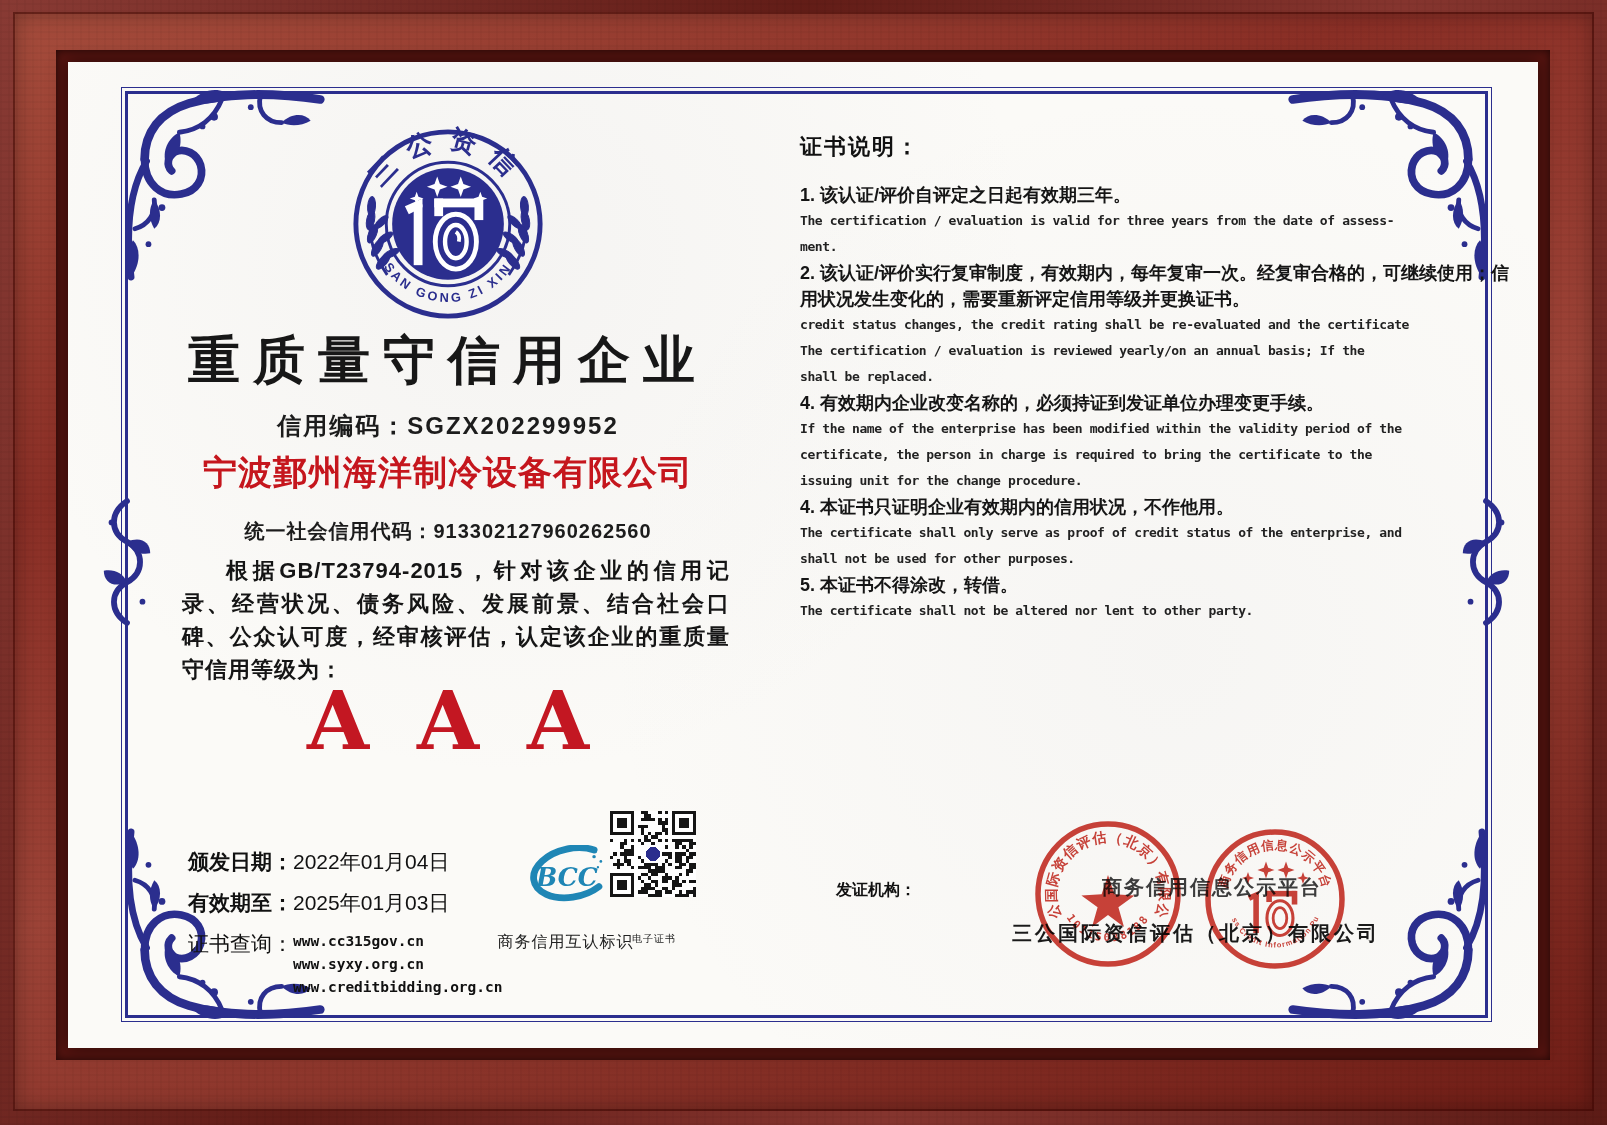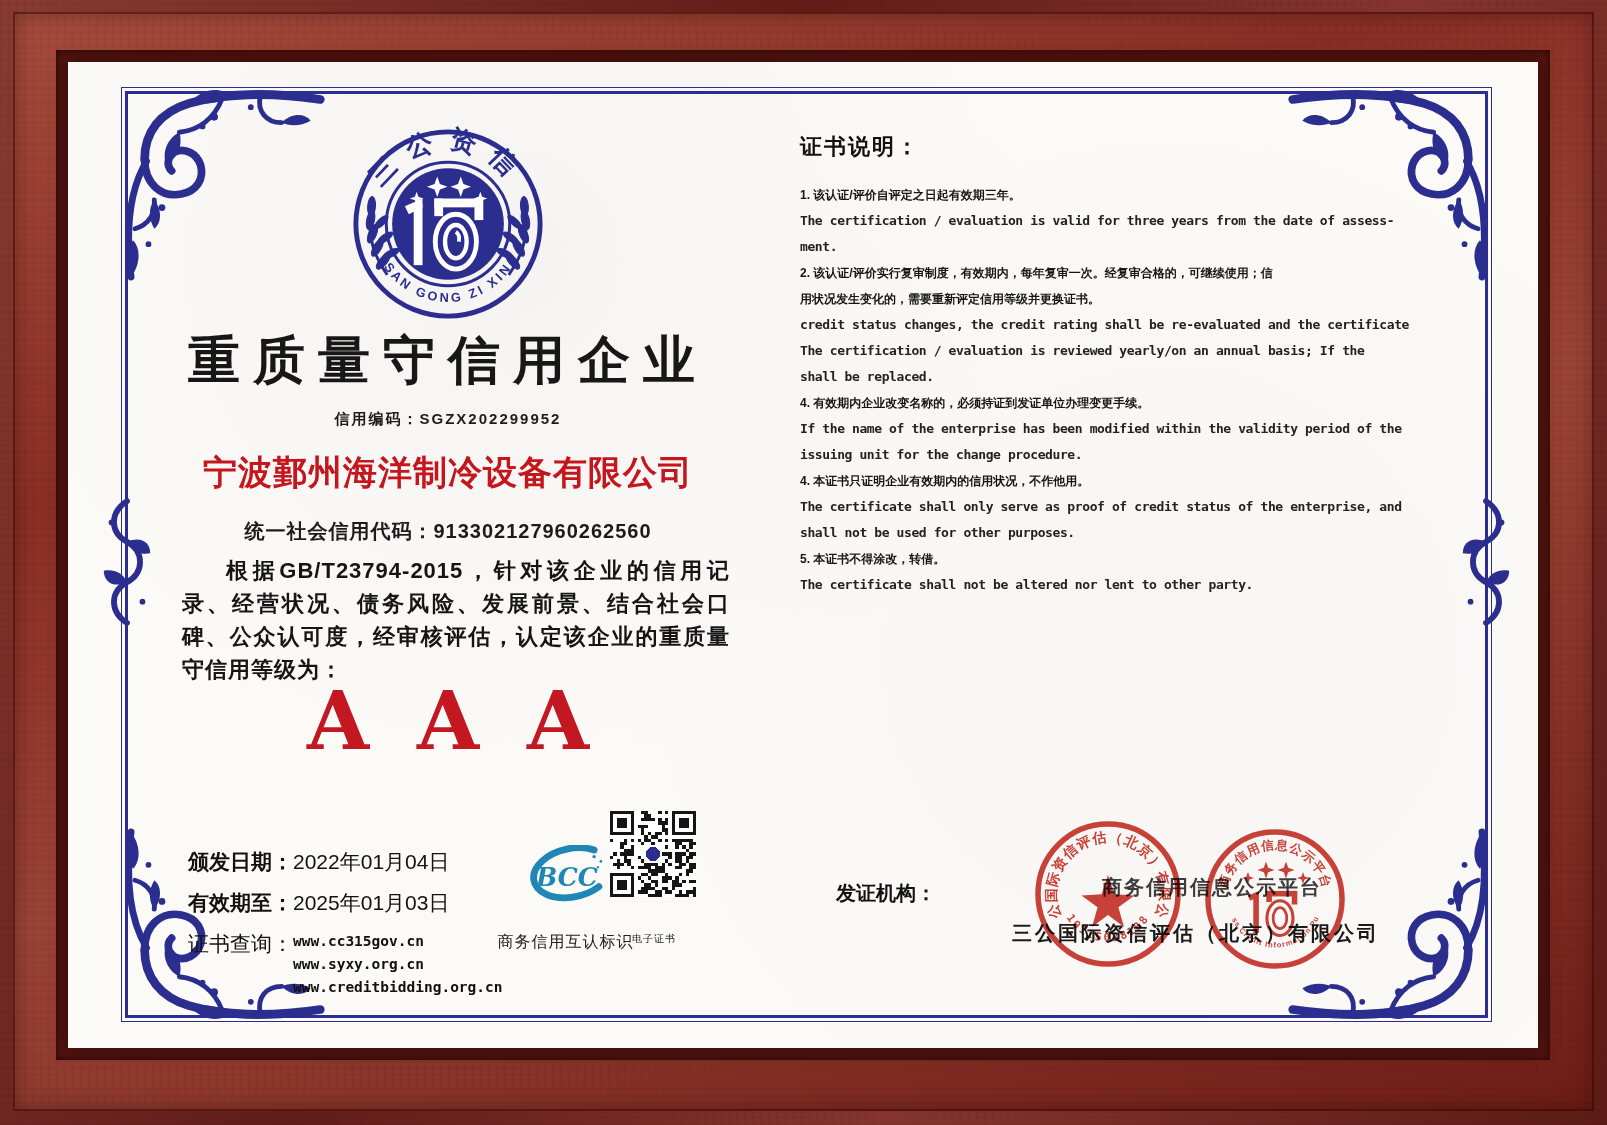--- a/index.html
+++ b/index.html
@@ -36,21 +36,21 @@
   .edge-orn{position:absolute;width:58px;height:138px;color:#2b2e8e;}
   .eo-l{left:30px;top:432px;}
   .eo-r{right:23px;top:432px;transform:scaleX(-1);}
 
   
   .left-col{position:absolute;left:90px;top:0;width:580px;text-align:center;}
   .logo-wrap{position:absolute;left:192px;top:64px;width:196px;height:196px;}
   .cert-title{position:absolute;left:0;top:264px;width:580px;
     font-size:52px;font-weight:700;color:#171717;letter-spacing:13px;white-space:nowrap;}
   .credit-code{position:absolute;left:0;top:348px;width:580px;
-    font-size:15px;font-weight:600;color:#1c1c1c;letter-spacing:2px;}
+    font-size:24px;font-weight:600;color:#1c1c1c;letter-spacing:2px;}
   .company{position:absolute;left:-20px;top:388px;width:620px;
     font-size:34px;font-weight:700;color:#c5161d;letter-spacing:1px;white-space:nowrap;}
   .uscc{position:absolute;left:-10px;top:456px;width:600px;
     font-size:20px;font-weight:600;color:#1c1c1c;letter-spacing:1px;}
   .paragraph{position:absolute;left:24px;top:492px;width:548px;text-align:justify;
     font-size:22px;font-weight:700;color:#151515;letter-spacing:1px;line-height:33px;text-indent:2em;}
   .rating{position:absolute;left:0;top:612px;width:580px;text-align:center;
     font-family:"DejaVu Serif",serif;font-size:80px;font-weight:700;color:#c31722;
     letter-spacing:48px;text-indent:48px;}
 
@@ -68,25 +68,25 @@
   .qr-wrap{position:absolute;left:542px;top:749px;width:86px;height:86px;}
   .ecert-label{position:absolute;left:556px;top:870px;width:60px;text-align:center;
     font-size:10px;color:#222;letter-spacing:1px;}
 
   
   .right-col{position:absolute;left:732px;top:0;width:700px;}
   .instr-heading{position:absolute;left:0;top:70px;font-size:22px;font-weight:700;
     color:#111;letter-spacing:2px;}
   .instr-lines{position:absolute;left:0;top:120px;width:700px;}
   .iline{height:26px;line-height:26px;white-space:nowrap;}
-  .iline.zh{font-size:12px;font-weight:600;color:#151515;}
+  .iline.zh{font-size:18px;font-weight:600;color:#151515;}
   .iline.en{font-family:"DejaVu Sans Mono",monospace;font-size:13px;letter-spacing:-0.4px;
     font-weight:600;color:#222;}
 
-  .issuer-label{position:absolute;left:768px;top:818px;font-size:20px;font-weight:600;color:#111;}
+  .issuer-label{position:absolute;left:768px;top:818px;font-size:16px;font-weight:600;color:#111;}
   .platform-text{position:absolute;left:1034px;top:812px;font-size:20px;font-weight:600;
     color:#3c3c3c;letter-spacing:2px;white-space:nowrap;z-index:1;}
   .issuer-company{position:absolute;left:944px;top:858px;font-size:20px;font-weight:600;
     color:#1a1a1a;letter-spacing:3px;white-space:nowrap;z-index:1;}
   .seal{position:absolute;z-index:2;mix-blend-mode:multiply;opacity:.93;}
   .seal1{left:964px;top:756px;width:152px;height:152px;}
   .seal2{left:1134px;top:764px;width:146px;height:146px;}
 </style>
 </head>
 <body>
@@ -457,20 +457,21 @@
         <div class="iline zh">1. 该认证/评价自评定之日起有效期三年。</div>
         <div class="iline en">The certification / evaluation is valid for three years from the date of assess-</div>
         <div class="iline en">ment.</div>
         <div class="iline zh">2. 该认证/评价实行复审制度，有效期内，每年复审一次。经复审合格的，可继续使用；信</div>
         <div class="iline zh">用状况发生变化的，需要重新评定信用等级并更换证书。</div>
         <div class="iline en">credit status changes, the credit rating shall be re-evaluated and the certificate</div>
         <div class="iline en">The certification / evaluation is reviewed yearly/on an annual basis; If the</div>
         <div class="iline en">shall be replaced.</div>
         <div class="iline zh">4. 有效期内企业改变名称的，必须持证到发证单位办理变更手续。</div>
         <div class="iline en">If the name of the enterprise has been modified within the validity period of the</div>
+        <div class="iline en">certificate, the person in charge is required to bring the certificate to the</div>
         <div class="iline en">issuing unit for the change procedure.</div>
         <div class="iline zh">4. 本证书只证明企业有效期内的信用状况，不作他用。</div>
         <div class="iline en">The certificate shall only serve as proof of credit status of the enterprise, and</div>
         <div class="iline en">shall not be used for other purposes.</div>
         <div class="iline zh">5. 本证书不得涂改，转借。</div>
         <div class="iline en">The certificate shall not be altered nor lent to other party.</div>
       </div>
     </div>
 
     <div class="issuer-label">发证机构：</div>

